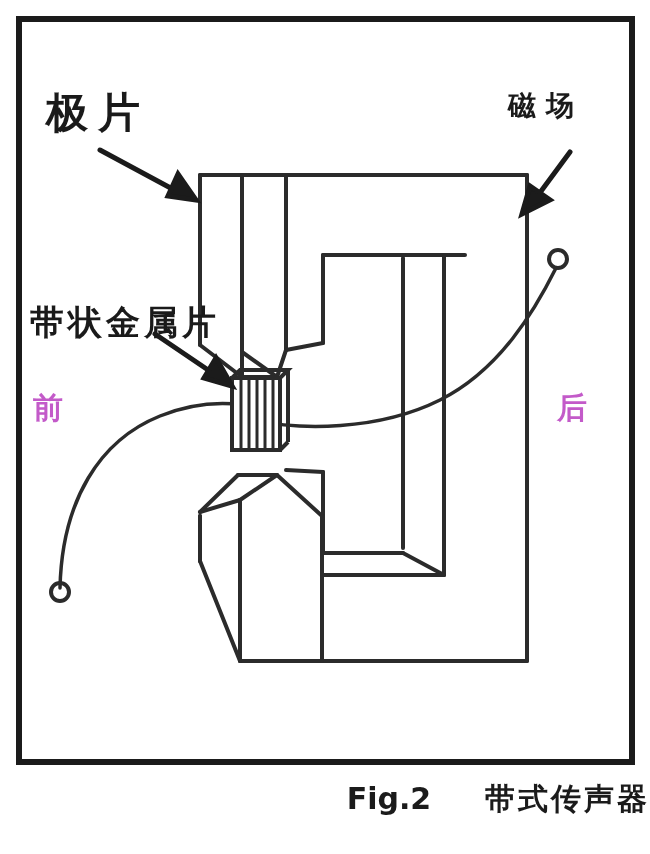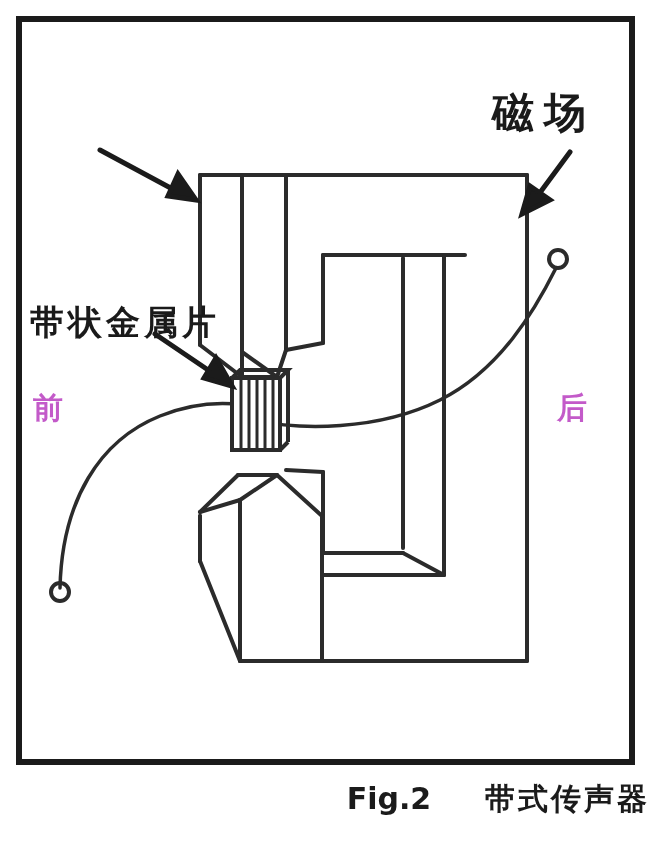--- a/index.html
+++ b/index.html
@@ -15,21 +15,21 @@
 
   .lbl{
     position:absolute;
     font-weight:700;
     color:#1a1a1a;
     white-space:nowrap;
     line-height:1;
     letter-spacing:2px;
   }
   #label-pole-piece{left:46px;top:92px;font-size:42px;letter-spacing:10px;}
-  #label-magnetic-field{left:492px;top:92px;font-size:42px;letter-spacing:10px;}
+  #label-magnetic-field{left:508px;top:92px;font-size:28px;letter-spacing:10px;}
   #label-ribbon{left:30px;top:305px;font-size:34px;letter-spacing:4px;}
 
   .purple{
     position:absolute;
     font-weight:700;
     font-size:30px;
     color:#c35ac9;
     line-height:1;
   }
   #label-front{left:33px;top:393px;}
@@ -147,20 +147,21 @@
       <polygon points="196,200 168,196 178,174"></polygon>
 
       <line x1="570" y1="152" x2="536" y2="198"></line>
       <polygon points="522,214 530,186 550,200"></polygon>
 
       <line x1="155" y1="334" x2="214" y2="374"></line>
       <polygon points="232,386 204,378 216,358"></polygon>
     </g>
   </svg>
 
+  <div class="lbl" id="label-pole-piece">极片</div>
 
   <div class="lbl" id="label-magnetic-field">磁场</div>
 
   <div class="lbl" id="label-ribbon">带状金属片</div>
 
   <div class="purple" id="label-front">前</div>
 
   <div class="purple" id="label-back">后</div>
 
   <div id="figure-caption">

